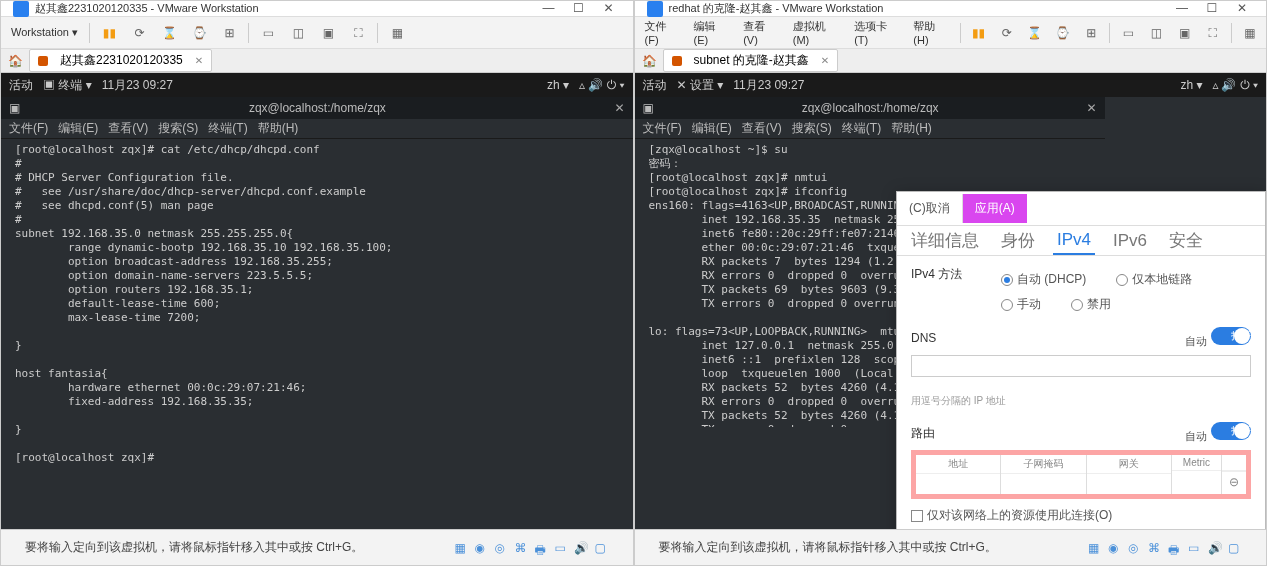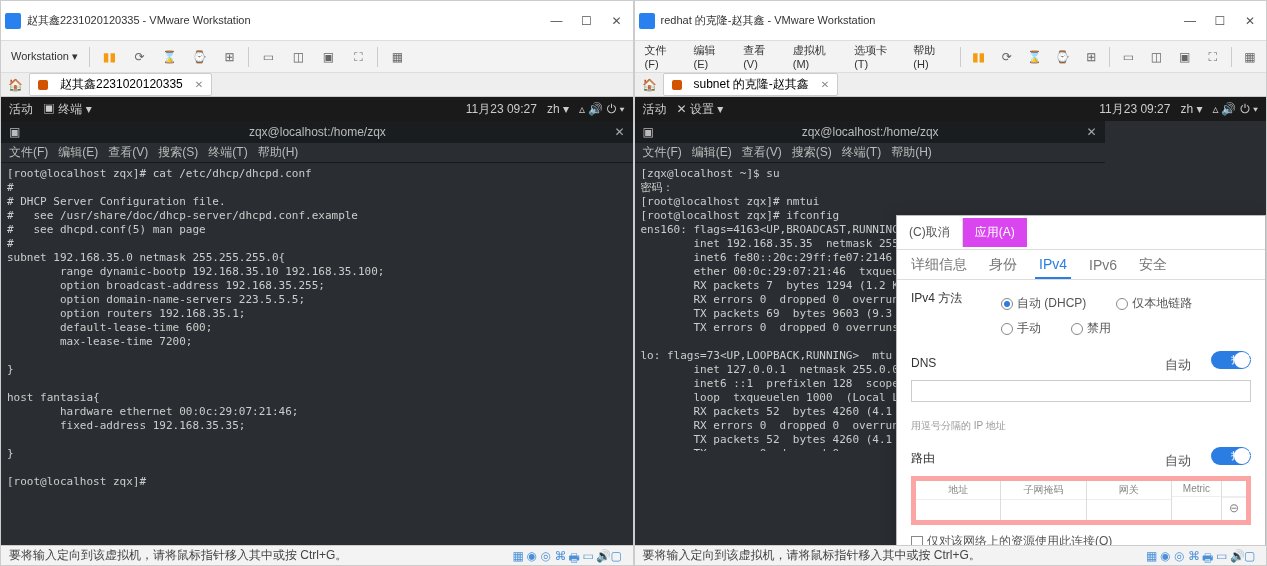--- a/index.html
+++ b/index.html
@@ -1,56 +1,56 @@
 <!DOCTYPE html>
 <html><head>
 <meta charset="utf-8">
 <style>
 *{margin:0;padding:0;box-sizing:border-box;font-family:sans-serif;font-size:12px}
 body{width:1267px;height:566px;background:#fff;overflow:hidden;display:flex}
 .vm{flex:1;display:flex;flex-direction:column;border:1px solid #ccc;position:relative}
-.titlebar{height:40px;background:#fff;border-bottom:1px solid #ddd;display:flex;align-items:center;padding:0 4px;gap:6px}
+.titlebar{height:16px;background:#fff;border-bottom:1px solid #ddd;display:flex;padding:0 12px;gap:6px}
 .titlebar .ico{width:16px;height:16px;background:#2980ef;border-radius:2px;display:inline-block}
 .titlebar .txt{flex:1;font-size:11px;color:#333}
 .titlebar .winbtn{width:24px;text-align:center;color:#555;cursor:pointer}
 .toolbar{height:32px;background:#f3f3f3;border-bottom:1px solid #ddd;display:flex;align-items:center;padding:0 6px;gap:8px}
 .toolbar .mitem{font-size:11px;color:#333;cursor:pointer;padding:2px 4px}
 .toolbar .tbtn{width:22px;height:22px;display:flex;align-items:center;justify-content:center;color:#666;cursor:pointer}
 .toolbar .sep{width:1px;height:20px;background:#ccc}
 .toolbar .orange{color:#f39c12}
 .tabbar{height:24px;background:#eee;border-bottom:1px solid #ccc;display:flex;align-items:center;padding:0 6px;gap:4px}
 .tabbar .home{width:18px;height:18px;display:flex;align-items:center;justify-content:center;color:#555;cursor:pointer}
 .tab{padding:2px 8px;background:#fff;border:1px solid #ccc;border-radius:2px;display:flex;align-items:center;gap:12px;font-size:11px}
 .tab .ico{width:10px;height:10px;background:#d35400;border-radius:2px}
 .tab .x{color:#888;cursor:pointer;font-size:10px}
 .topbar{height:24px;background:#1a1a1a;display:flex;align-items:center;padding:8px 8px;color:#ccc;font-size:11px;gap:10px}
-.topbar .center{flex:1;text-align:right}
+.topbar .center{flex:1;text-align:left}
 .topbar .right{display:flex;gap:8px}
 .termwin{background:#2a2e32;display:flex;flex-direction:column}
 .termhead{height:22px;background:#1a1d20;color:#bbb;display:flex;align-items:center;padding:0 8px;font-size:11px}
 .termhead .tt{flex:1;text-align:center}
 .termhead .c{cursor:pointer;color:#aaa}
 .termmenu{height:20px;background:#2a2e32;color:#bbb;display:flex;align-items:center;gap:10px;padding:0 8px;font-size:11px;border-bottom:1px solid #1a1a1a}
-.termbody{flex:1;background:#2a2e32;color:#ccc;font-family:monospace;font-size:11px;line-height:14px;padding:4px 6px;white-space:pre;overflow:hidden}
-.statusbar{height:20px;background:#f3f3f3;border-top:1px solid #ccc;display:flex;align-items:center;padding:0 8px;font-size:11px;color:#444;}
+.termbody{flex:1;background:#2a2e32;color:#ccc;font-family:monospace;font-size:11px;line-height:14px;padding:4px 14px;white-space:pre;overflow:hidden}
+.statusbar{height:36px;background:#f3f3f3;border-top:1px solid #ccc;display:flex;align-items:center;padding:0 24px;font-size:11px;color:#444;gap:6px}
 .statusbar .sp{flex:1}
 .statusbar .sico{width:14px;height:14px;color:#4a90d9;cursor:pointer}
 .vm2-content{position:relative;flex:1;background:#2a2e32;overflow:hidden}
 .gnome-popup{position:absolute;right:0;top:0;width:120px;background:#fff;border:1px solid #ccc;box-shadow:0 2px 8px rgba(0,0,0,0.2)}
 .gnome-popup .srow{height:36px;border-bottom:1px solid #eee;display:flex;align-items:center}
 .gnome-popup .sbtn{flex:1;text-align:center;font-size:14px;color:#555;cursor:pointer}
 .gnome-popup .item{padding:10px 12px;cursor:pointer;display:flex;align-items:center;gap:8px;font-size:12px;color:#333}
 .net-dialog{position:absolute;right:0;top:0;width:370px;height:360px;background:#fff;border:1px solid #bbb;box-shadow:0 2px 14px rgba(0,0,0,0.25)}
 .net-dialog .dhead{height:34px;display:flex;align-items:center;border-bottom:1px solid #ddd}
 .net-dialog .dhead .btn{padding:6px 12px;cursor:pointer;font-size:12px}
 .net-dialog .dhead .cancel{color:#555;border-right:1px solid #ddd}
 .net-dialog .dhead .title{flex:1;text-align:center;font-size:12px}
 .net-dialog .dhead .apply{background:#d946ef;color:#fff}
 .net-dialog .dtabs{height:30px;display:flex;border-bottom:1px solid #ddd;padding:0 10px;gap:14px}
-.net-dialog .dtab{display:flex;align-items:center;font-size:14px;color:#777;cursor:pointer;padding:0 4px}
+.net-dialog .dtab{display:flex;align-items:center;font-size:17px;color:#777;cursor:pointer;padding:0 4px}
 .net-dialog .dtab.active{color:#2b7de1;border-bottom:2px solid #2b7de1}
 .net-dialog .dbody{padding:10px 14px}
 .net-dialog .sect{margin-bottom:14px}
 .net-dialog .lbl{font-size:12px;color:#333;margin-bottom:6px;display:flex;align-items:center;justify-content:space-between}
 .radios{display:flex;flex-wrap:wrap;gap:8px 30px;margin-left:90px;margin-top:-18px}
 .radio{display:flex;align-items:center;gap:4px;font-size:11px;color:#555}
 .radio .r{width:12px;height:12px;border:1px solid #888;border-radius:50%;display:inline-block;position:relative}
 .radio.sel .r:after{content:"";position:absolute;inset:2px;background:#2b7de1;border-radius:50%}
 .switch{width:40px;height:18px;background:#2b7de1;border-radius:9px;position:relative;display:inline-block}
 .switch:after{content:"";position:absolute;right:1px;top:1px;width:16px;height:16px;background:#fff;border-radius:50%}
@@ -58,21 +58,21 @@
 input.fld{width:100%;border:1px solid #ccc;padding:4px;font-size:11px}
 .hint{font-size:10px;color:#999;margin-top:17px}
 .rtable{display:flex;border:5px solid #fca5a5}
 .rtable .rc{flex:1;border-right:1px solid #ddd}
 .rtable .rh{text-align:center;font-size:10px;color:#888;padding:2px;border-bottom:1px solid #eee}
 .rtable .ri{height:20px}
 .rtable .del{width:24px;text-align:center;color:#888;cursor:pointer;line-height:20px;border-top:1px solid #eee}
 .chk{display:flex;align-items:center;gap:4px;font-size:11px;color:#555;margin-top:8px}
 .chk .cb{width:12px;height:12px;border:1px solid #888}
 .vm-left{width:460px}
-.auto-txt{font-size:13px;color:#555;margin-right:20px}
+.auto-txt{font-size:11px;color:#555;margin-right:4px}
 </style>
 </head>
 <body>
 
 <div class="vm vm-left">
   <div class="titlebar">
     <span class="ico"></span>
     <span class="txt">赵其鑫2231020120335 - VMware Workstation</span>
     <span class="winbtn">—</span>
     <span class="winbtn">☐</span>

